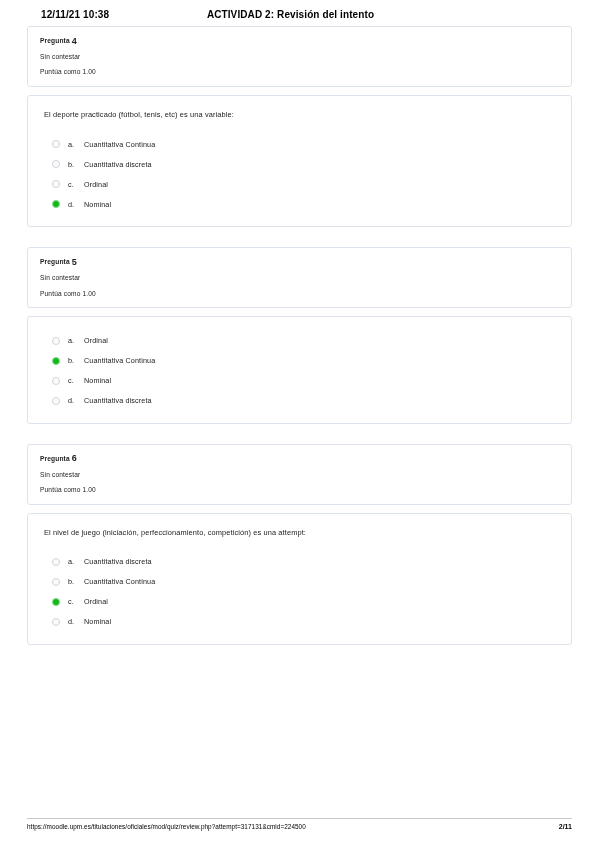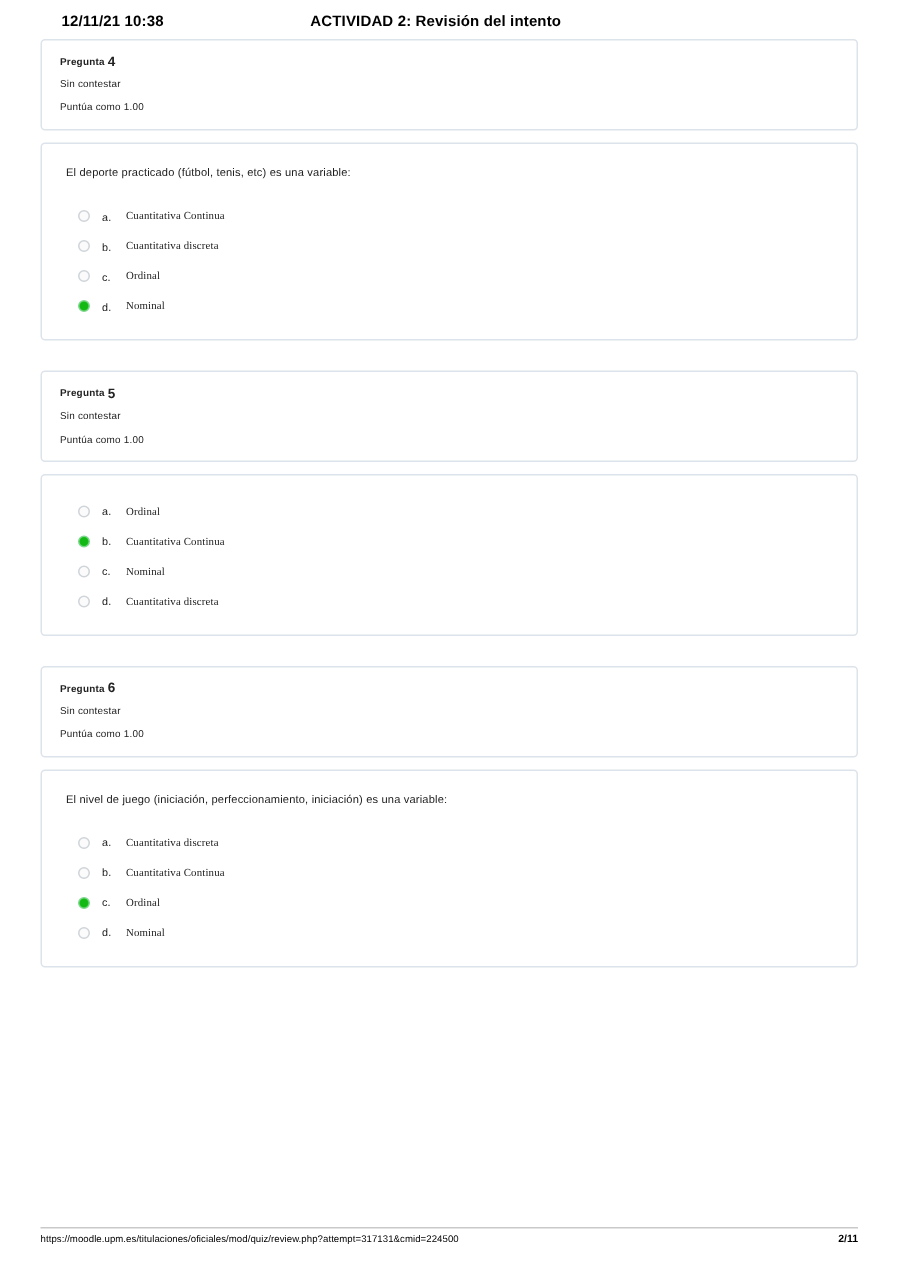--- a/index.html
+++ b/index.html
@@ -127,21 +127,20 @@
     font-size: 7.2px;
     color: #1a1a1a;
     width: 16px;
     flex: 0 0 auto;
     letter-spacing: 0.1px;
   }
   .answer-text {
     font-size: 7.2px;
     color: #1a1a1a;
     letter-spacing: 0.12px;
-    font-family: Liberation Serif, serif;
   }
 
   
   .print-footer {
     position: absolute;
     bottom: 11px;
     left: 0;
     width: 599px;
     height: 14px;
     font-size: 6.4px;
@@ -255,21 +254,21 @@
     <div class="qinfo-card">
       <p class="qinfo-line">
         <span class="qinfo-label">Pregunta</span>
         <span class="qinfo-num">6</span>
       </p>
       <p class="qinfo-line">Sin contestar</p>
       <p class="qinfo-line">Puntúa como 1.00</p>
     </div>
 
     <div class="qbody-card">
-      <p class="qtext">El nivel de juego (iniciación, perfeccionamiento, iniciación) es una variable:</p>
+      <p class="qtext">El nivel de juego (iniciación, perfeccionamiento, competición) es una attempt:</p>
       <div class="answers">
         <div class="answer-row">
           <span class="radio"></span>
           <span class="answer-letter">a.</span>
           <span class="answer-text">Cuantitativa discreta</span>
         </div>
         <div class="answer-row">
           <span class="radio"></span>
           <span class="answer-letter">b.</span>
           <span class="answer-text">Cuantitativa Continua</span>

